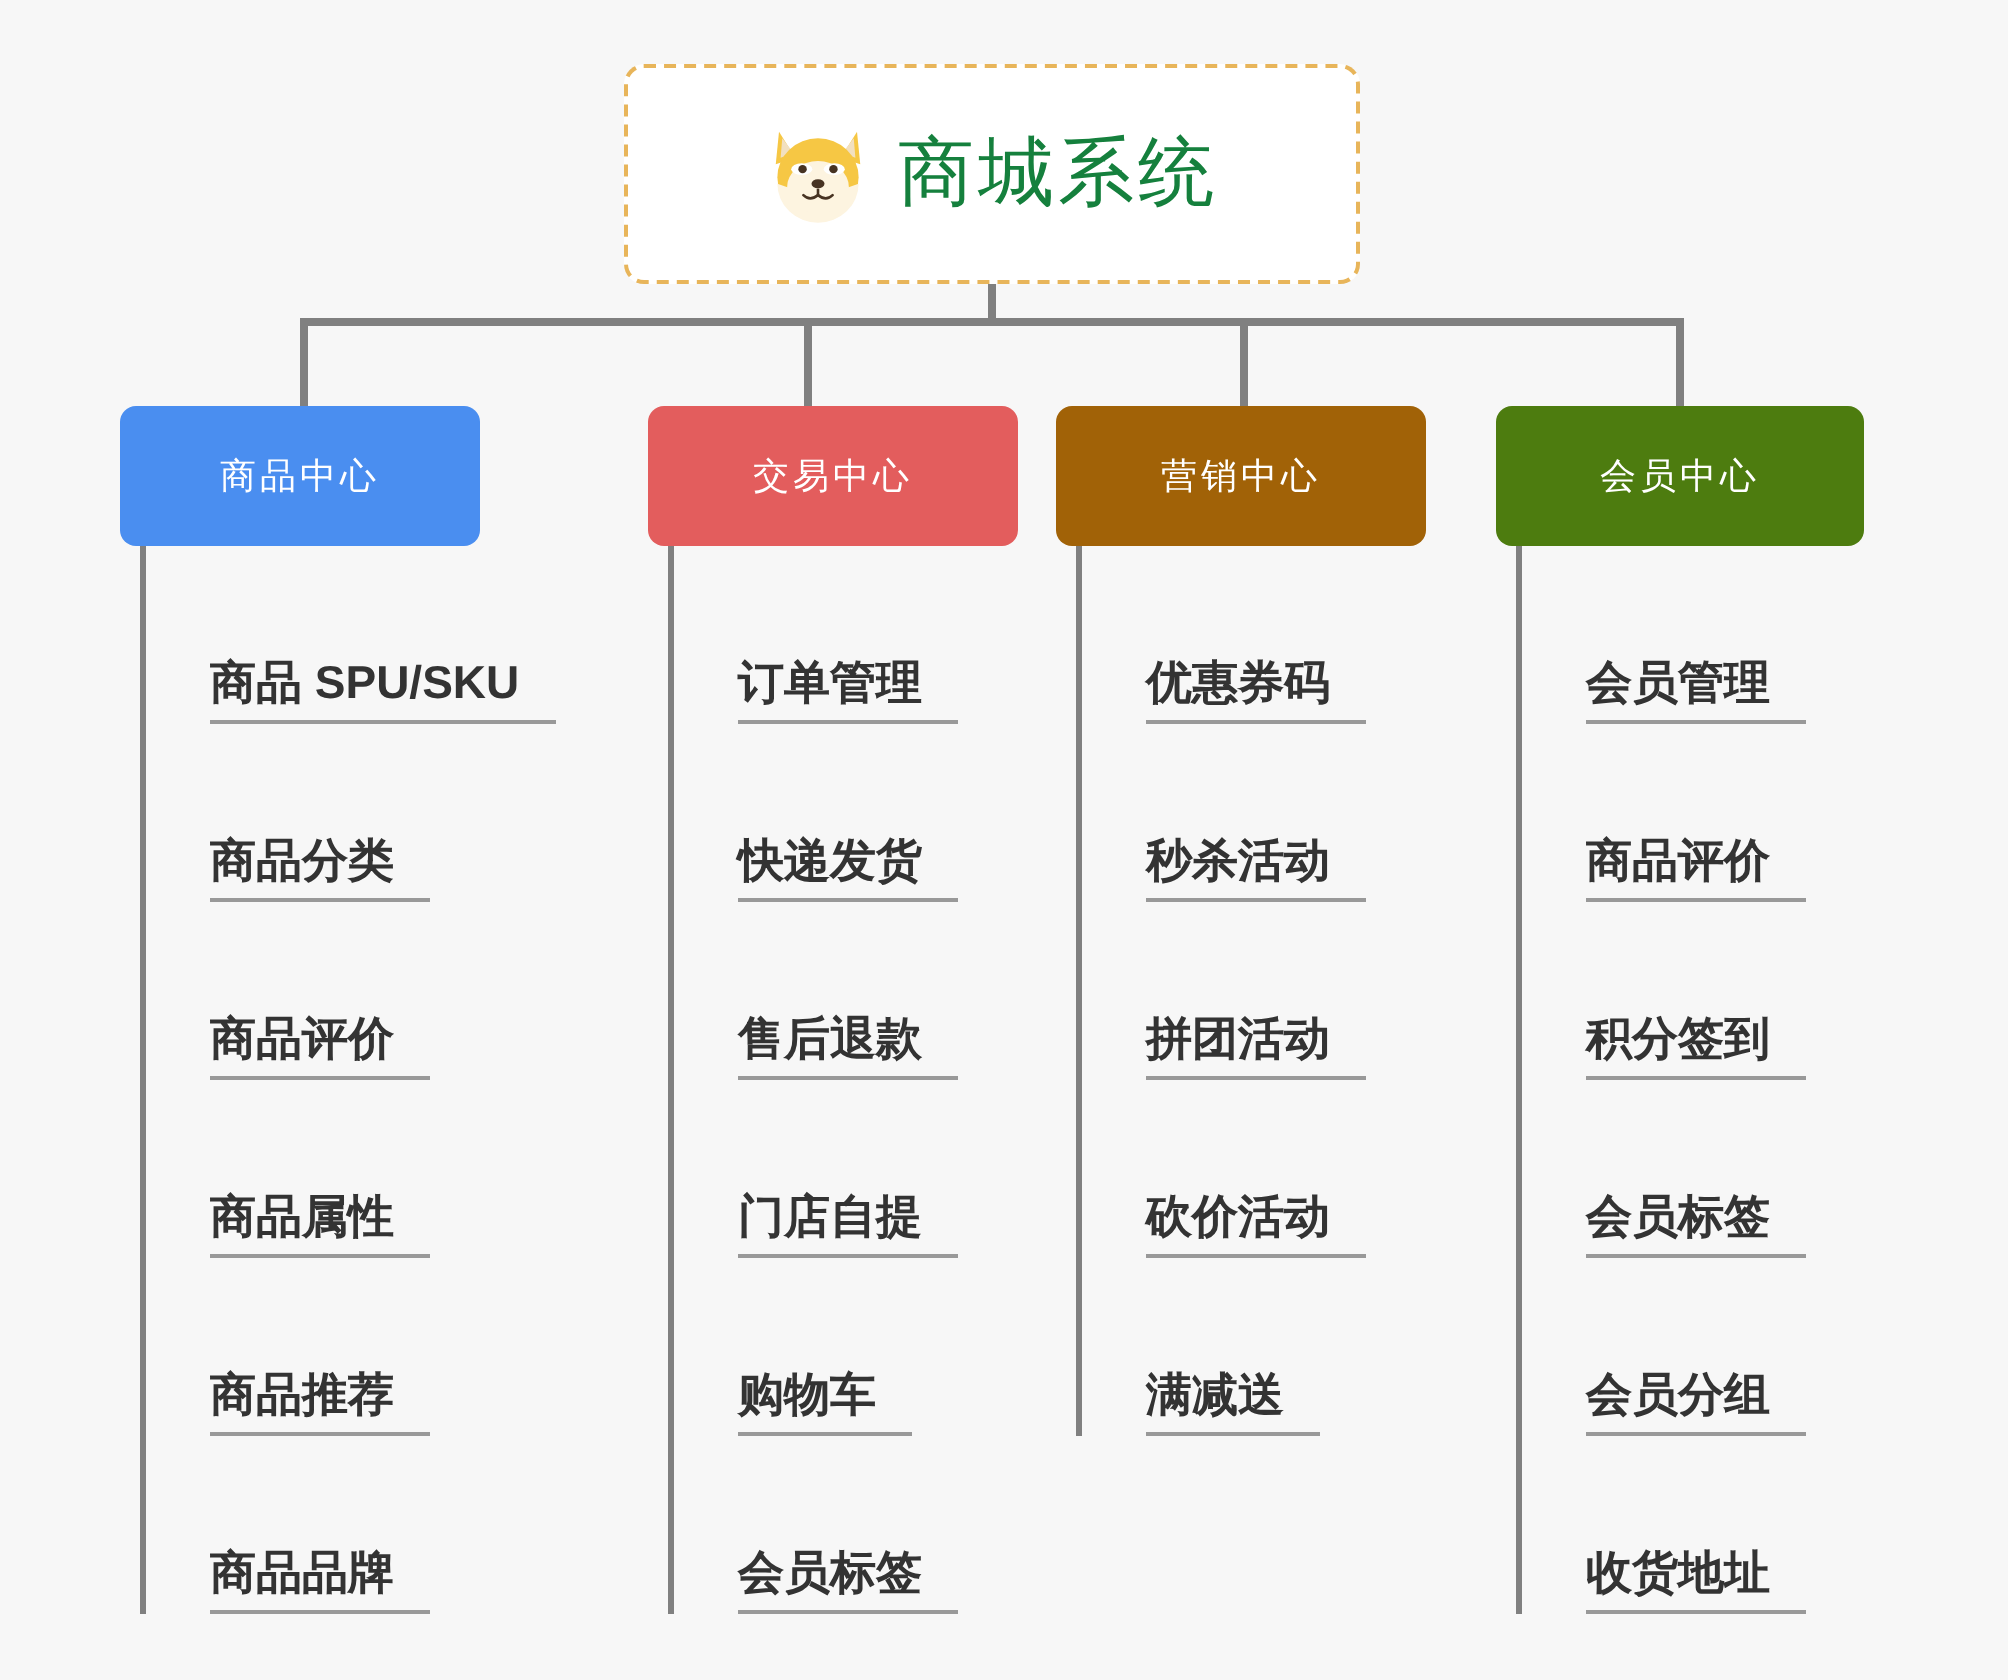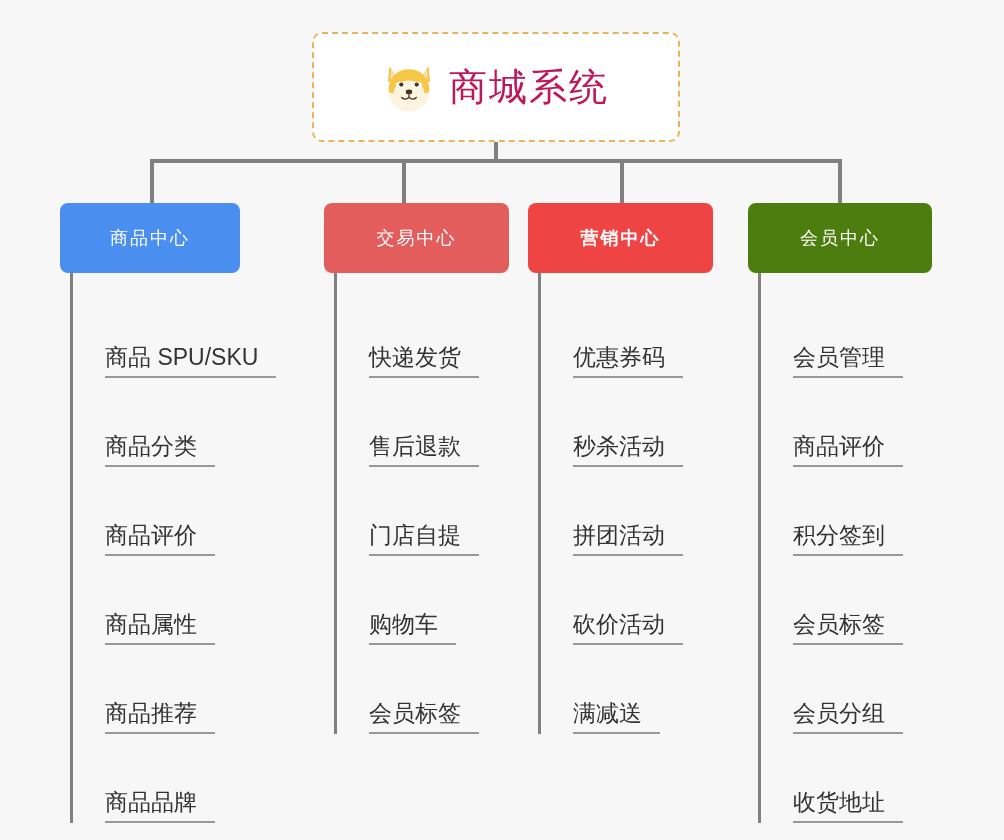--- a/index.html
+++ b/index.html
@@ -37,21 +37,21 @@
     gap: 14px;
   }
   .root-icon {
     width: 52px;
     height: 52px;
     flex: 0 0 auto;
     display: block;
   }
   .root-title {
     font-size: 38px;
-    color: #be185d;
+    color: #15803d;
     letter-spacing: 2px;
     line-height: 1;
     white-space: nowrap;
     text-align: right;
   }
 
   
   .line {
     position: absolute;
     background: #808080;
@@ -73,21 +73,22 @@
     justify-content: center;
     color: #ffffff;
     font-size: 18px;
     letter-spacing: 2px;
     white-space: nowrap;
   }
   .leaf-list {
     position: relative;
     border-left: 3px solid #808080;
     margin-left: 10px;
-    padding-top: 16px;
+    padding-top: 0;
+    font-weight: bold;
   }
   .leaf {
     position: relative;
     height: 89px;
     display: flex;
     align-items: flex-end;
     padding-left: 32px;
     box-sizing: border-box;
   }
   .leaf-label {
@@ -99,21 +100,21 @@
     border-bottom: 2px solid #999999;
     line-height: 1.1;
   }
 
   
   #col-0 { left: 60px; }
   #col-0 .cat-box { width: 180px; background: #4a8ef0; }
   #col-1 { left: 324px; }
   #col-1 .cat-box { width: 185px; background: #e35d5d; }
   #col-2 { left: 528px; }
-  #col-2 .cat-box { width: 185px; background: #ef4444; font-weight: bold; }
+  #col-2 .cat-box { width: 185px; background: #a16207; }
   #col-3 { left: 748px; }
   #col-3 .cat-box { width: 184px; background: #4d7c0f; }
 </style>
 </head>
 <body>
 
 <div id="diagram">
 
   <div class="root-node">
     <svg class="root-icon" viewBox="0 0 64 64" aria-hidden="true">
@@ -170,20 +171,23 @@
         </div>
     </div>
   </div>
 
   <div class="column" id="col-1">
     <div class="cat-box">
       <span>交易中心</span>
     </div>
     <div class="leaf-list">
       <div class="leaf">
+          <span class="leaf-label">订单管理</span>
+        </div>
+      <div class="leaf">
           <span class="leaf-label">快递发货</span>
         </div>
       <div class="leaf">
           <span class="leaf-label">售后退款</span>
         </div>
       <div class="leaf">
           <span class="leaf-label">门店自提</span>
         </div>
       <div class="leaf">
           <span class="leaf-label">购物车</span>

